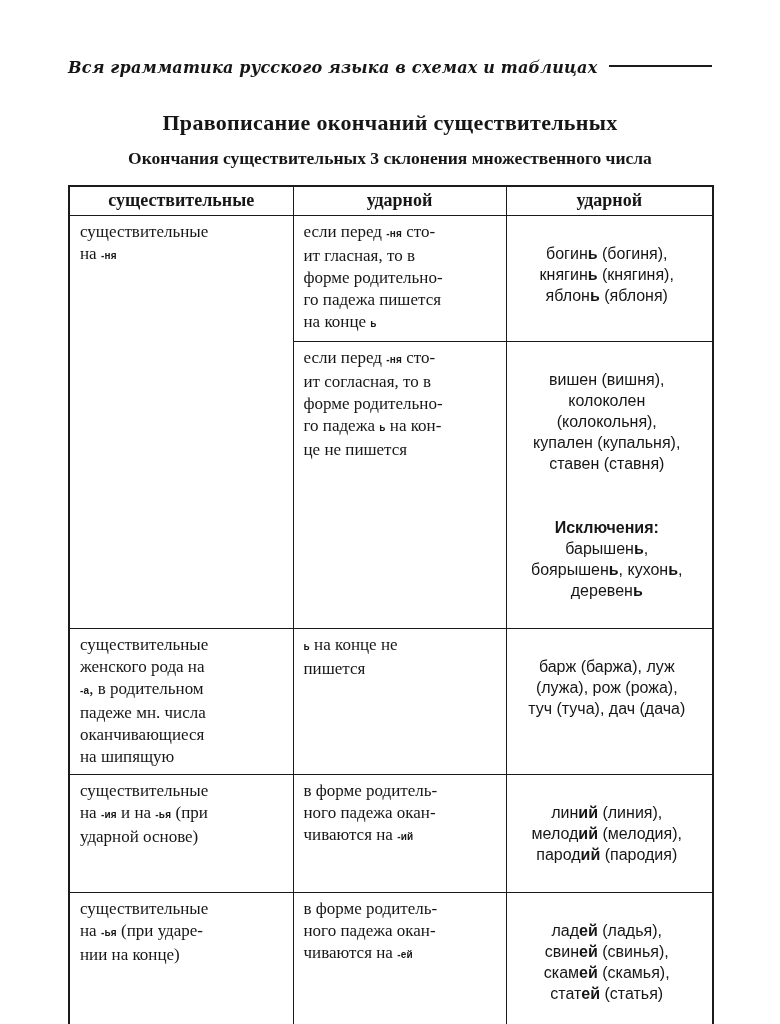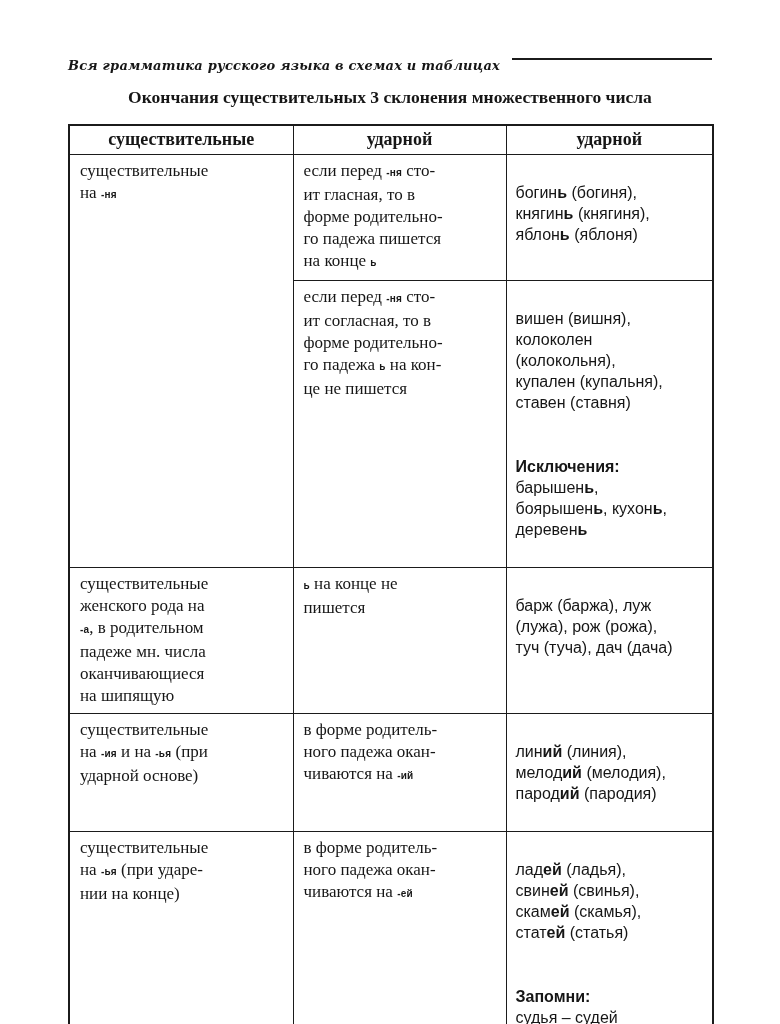--- a/index.html
+++ b/index.html
@@ -7,24 +7,24 @@
     width: 780px; height: 1024px;
     background: #ffffff;
     color: #161616;
     font-family: "Liberation Serif", serif;
     overflow: hidden;
   }
   .page { padding: 58px 68px 0 68px; box-sizing: border-box; }
 
   
   .running-header {
-    display: flex; align-items: flex-start;
+    display: flex; align-items: center;
     font-family: "DejaVu Serif", serif;
     font-style: italic; font-weight: 700;
-    font-size: 13px; line-height: 1.25;
+    font-size: 16px; line-height: 1.25;
     letter-spacing: 0.2px;
   }
   .rh-rule { flex: 1; border-bottom: 2px solid #1b1b1b; margin: 0 0 4px 12px; }
 
   
   .title {
     margin: 32px 0 0 0;
     text-align: center;
     font-size: 22px; font-weight: 700; line-height: 1.15;
     letter-spacing: 0.3px;
@@ -59,20 +59,21 @@
   }
   td.serif b {
     font-family: "Liberation Sans", sans-serif;
     font-weight: 700; font-size: 10px;
     letter-spacing: 0.2px;
   }
   td.ex {
     font-family: "Liberation Sans", sans-serif;
     font-size: 16px; line-height: 21px;
     padding: 6px 14px 6px 9px;
+    text-align: center;
   }
   td.ex b { font-weight: 700; }
   td.ex p { margin: 0; }
   td.ex p + p { margin-top: 22px; }
 
   tr.h-head { height: 28px; }
   tr.r1a { height: 116px; }
   tr.r1b { height: 214px; }
   tr.r2  { height: 146px; }
   tr.r3  { height: 70px;  }
@@ -81,20 +82,21 @@
 </head>
 <body>
 
 <div class="page">
 
   <div class="running-header">
     <span class="rh-text">Вся грамматика русского языка в схемах и таблицах</span>
     <span class="rh-rule"></span>
   </div>
 
+  <h1 class="title">Правописание окончаний существительных</h1>
   <h2 class="subtitle">Окончания существительных 3 склонения множественного числа</h2>
 
   <table class="grammar">
     <colgroup>
         <col class="c1">
         <col class="c2">
         <col class="c3">
       </colgroup>
     <thead>
       <tr class="h-head">

